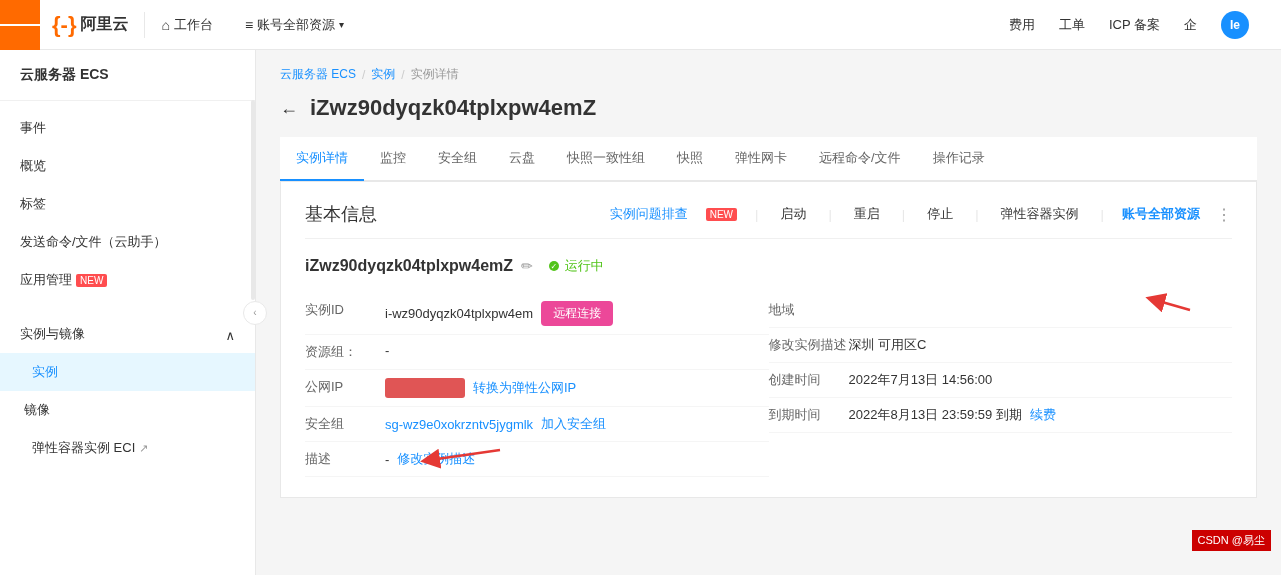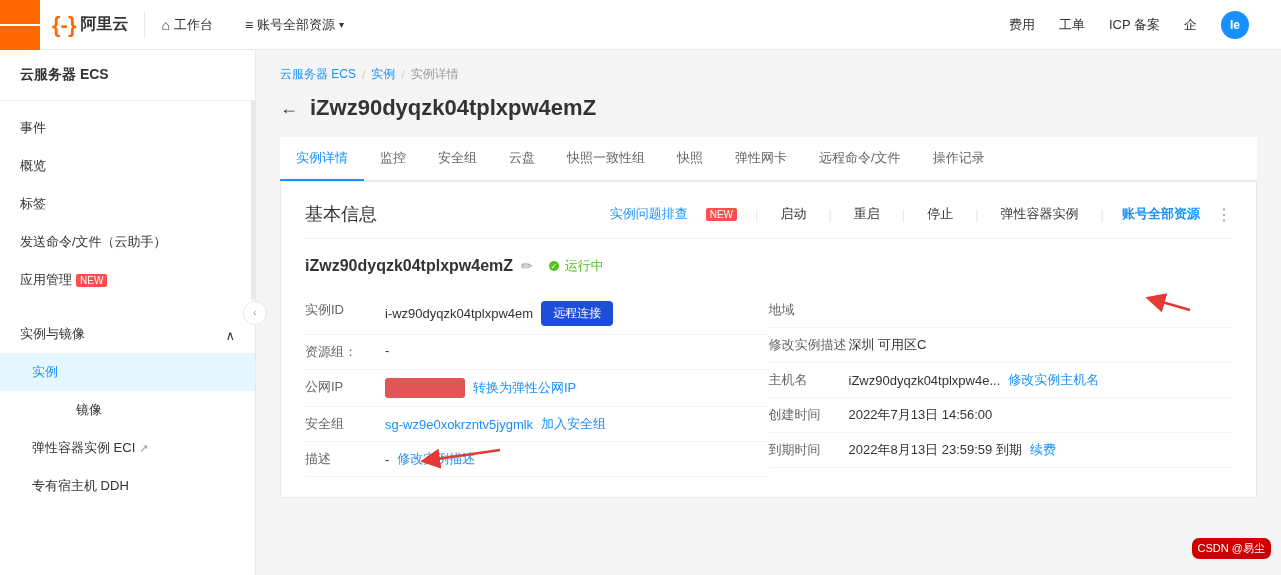--- a/index.html
+++ b/index.html
@@ -296,21 +296,21 @@
       font-size: 13px;
     }
     .info-value {
       flex: 1;
       color: #333;
       font-size: 13px;
       display: flex; align-items: center; gap: 8px;
     }
     .info-value a { color: #1890ff; text-decoration: none; }
     .remote-btn {
-      background: #1d4ed8;
+      background: #ec4899;
       color: #fff;
       border: none;
       padding: 4px 12px;
       border-radius: 4px;
       cursor: pointer;
       font-size: 12px;
     }
 
     
     .blur-overlay {
@@ -320,27 +320,27 @@
       padding: 2px 8px;
       color: transparent;
       font-size: 13px;
       min-width: 80px;
       height: 20px;
     }
 
     
     .csdn-badge {
       position: fixed;
-      bottom: 16px;
+      bottom: 24px;
       right: 10px;
       background: #c00;
       color: #fff;
       font-size: 11px;
       padding: 3px 6px;
-      border-radius: 7px;
+      border-radius: 0;
     }
   </style>
 </head>
 <body>
 
 <nav class="top-nav">
   <div class="nav-hamburger">
     <span class="bar"></span>
     <span class="bar"></span>
     <span class="bar"></span>
@@ -403,29 +403,26 @@
       </div>
     </div>
     <div class="sidebar-section">
       <div class="sidebar-group-title">
         <span>实例与镜像</span>
         <span>∧</span>
       </div>
       <div class="sidebar-item active" style="padding-left: 32px;">
         <span>实例</span>
       </div>
-      <div class="sidebar-item" style="padding-left: 48px; margin-left: 28px;">
+      <div class="sidebar-item" style="padding-left: 24px;">
         <span>镜像</span>
       </div>
       <div class="sidebar-item" style="padding-left: 32px;">
         <span>弹性容器实例 ECI</span>
         <span style="margin-left:4px; font-size:11px; color:#999;">↗</span>
-      </div>
-      <div class="sidebar-item" style="padding-left: 32px;">
-        <span>专有宿主机 DDH</span>
       </div>
     </div>
     <div class="sidebar-collapse-btn">
       <span>‹</span>
     </div>
   </aside>
 
   <main class="main-content">
 
     <div class="breadcrumb">
@@ -526,27 +523,20 @@
           <div class="info-row">
             <span class="info-label">地域</span>
           </div>
           <div class="info-row">
             <span class="info-label">修改实例描述</span>
             <div class="info-value">
               <span>深圳 可用区C</span>
             </div>
           </div>
           <div class="info-row">
-            <span class="info-label">主机名</span>
-            <div class="info-value">
-              <span>iZwz90dyqzk04tplxpw4e...</span>
-              <a href="#" class="action-link">修改实例主机名</a>
-            </div>
-          </div>
-          <div class="info-row">
             <span class="info-label">创建时间</span>
             <div class="info-value">
               <span>2022年7月13日 14:56:00</span>
             </div>
           </div>
           <div class="info-row">
             <span class="info-label">到期时间</span>
             <div class="info-value">
               <span>2022年8月13日 23:59:59 到期</span>
               <a href="#" class="action-link">续费</a>

